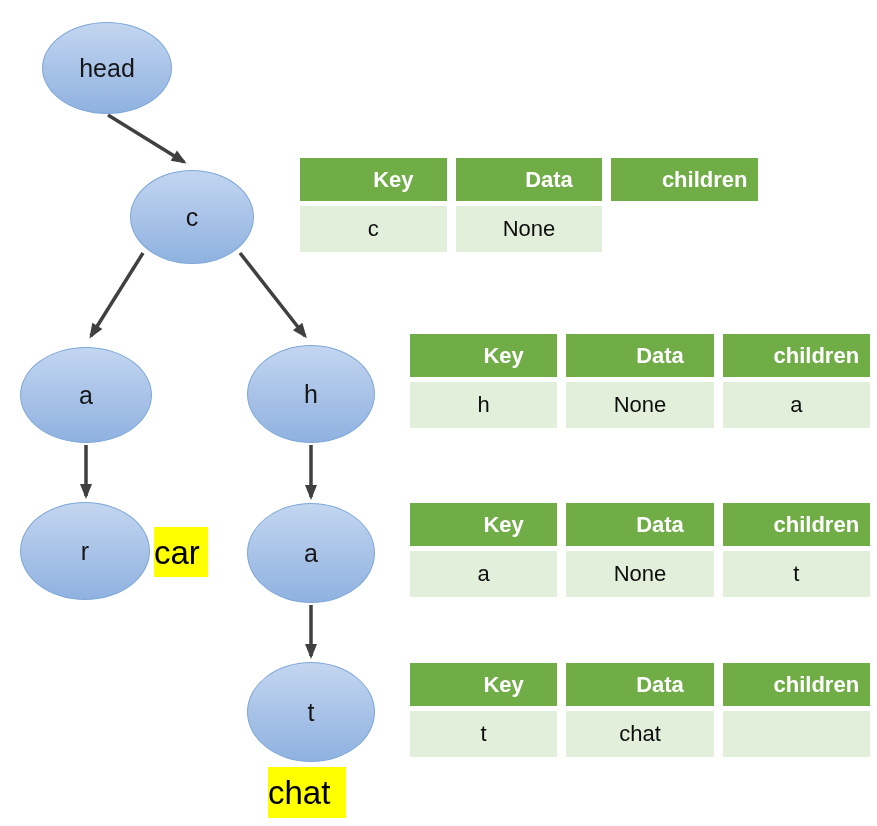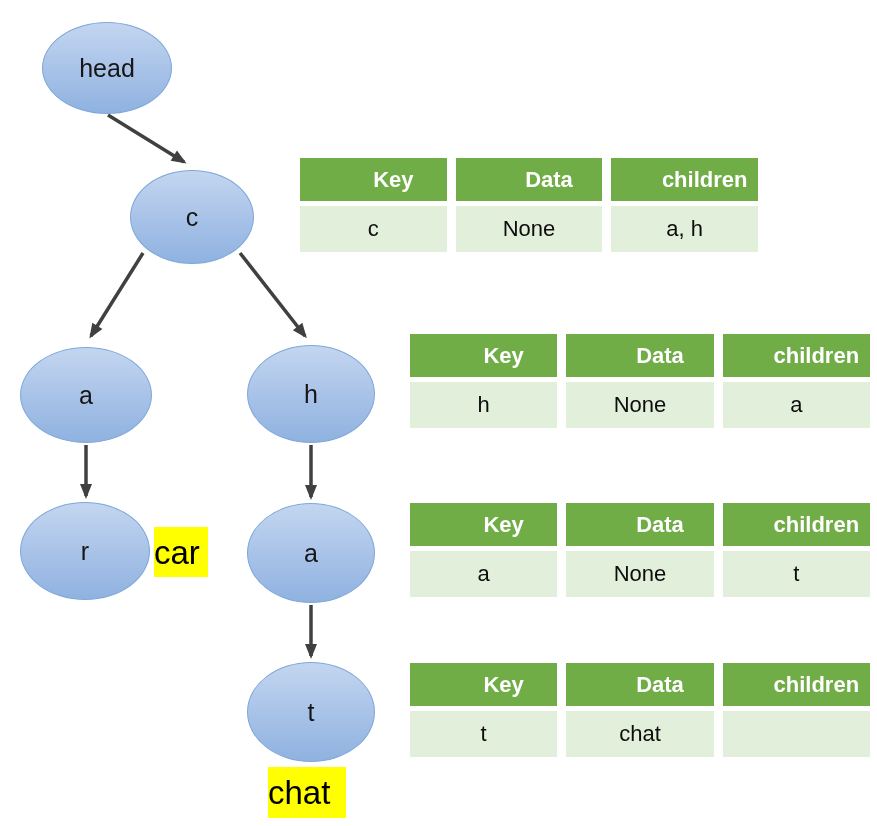--- a/index.html
+++ b/index.html
@@ -136,21 +136,20 @@
   <div class="hl-label" id="label-chat">
     <span>chat</span>
   </div>
 
   <div class="gtable" id="table-c">
     <div class="th">Key</div>
     <div class="th">Data</div>
     <div class="th">children</div>
     <div class="td">c</div>
     <div class="td">None</div>
-    <div class="td">a, h</div>
   </div>
 
   <div class="gtable" id="table-h">
     <div class="th">Key</div>
     <div class="th">Data</div>
     <div class="th">children</div>
     <div class="td">h</div>
     <div class="td">None</div>
     <div class="td">a</div>
   </div>

